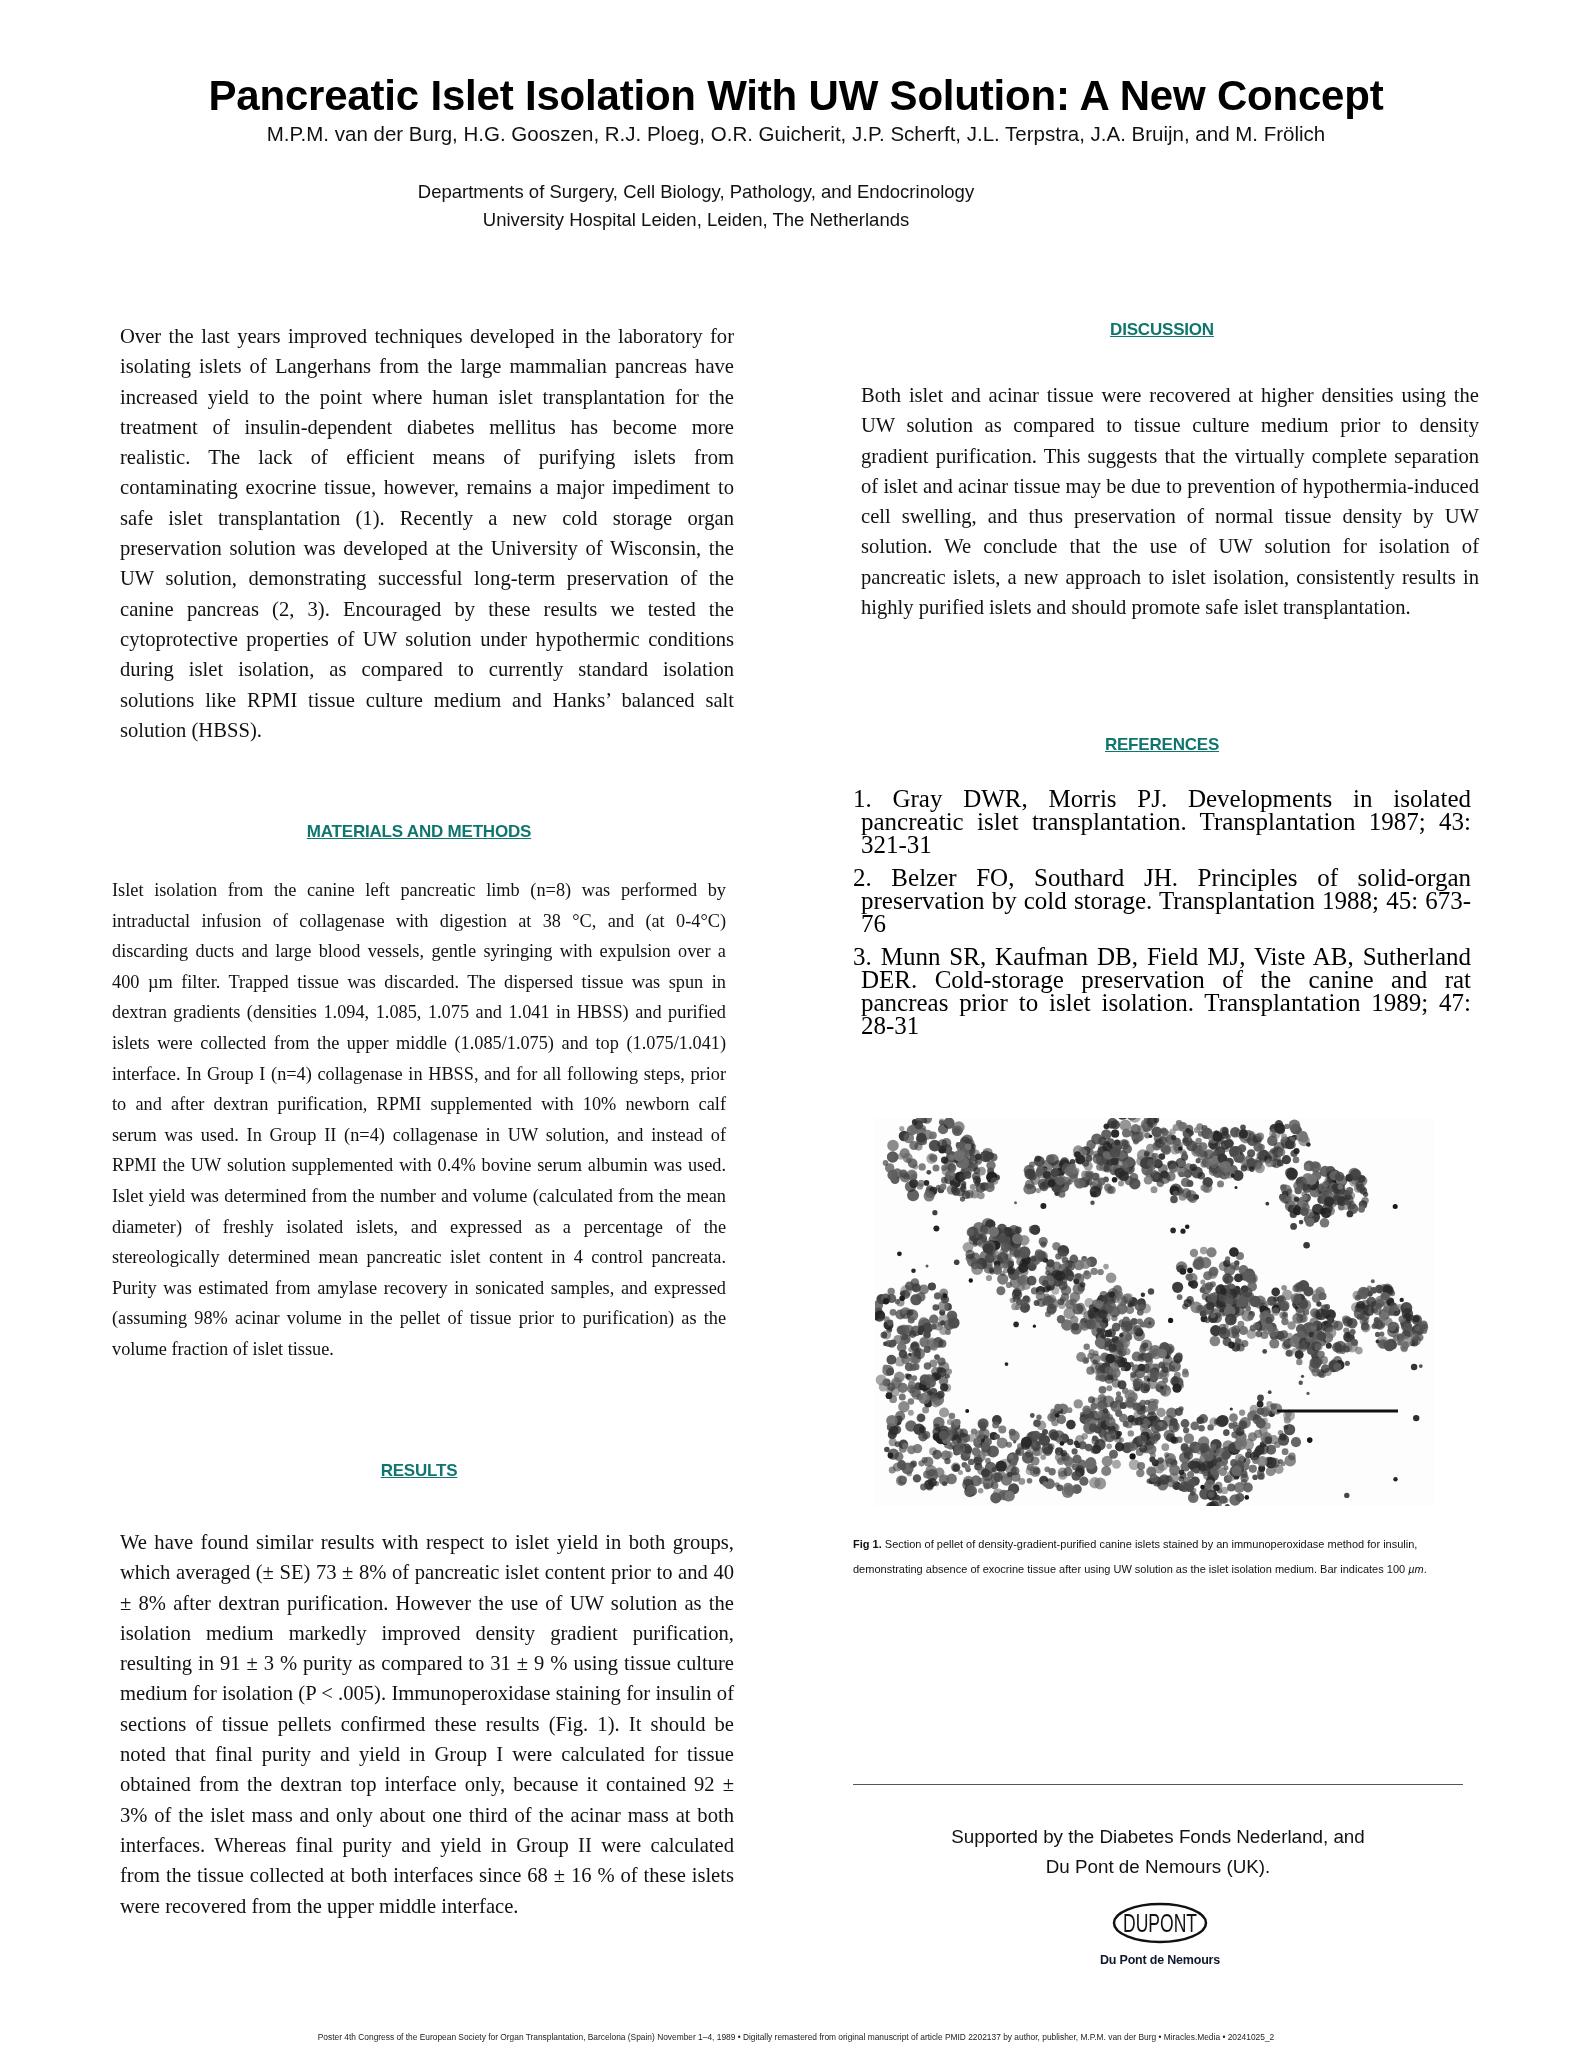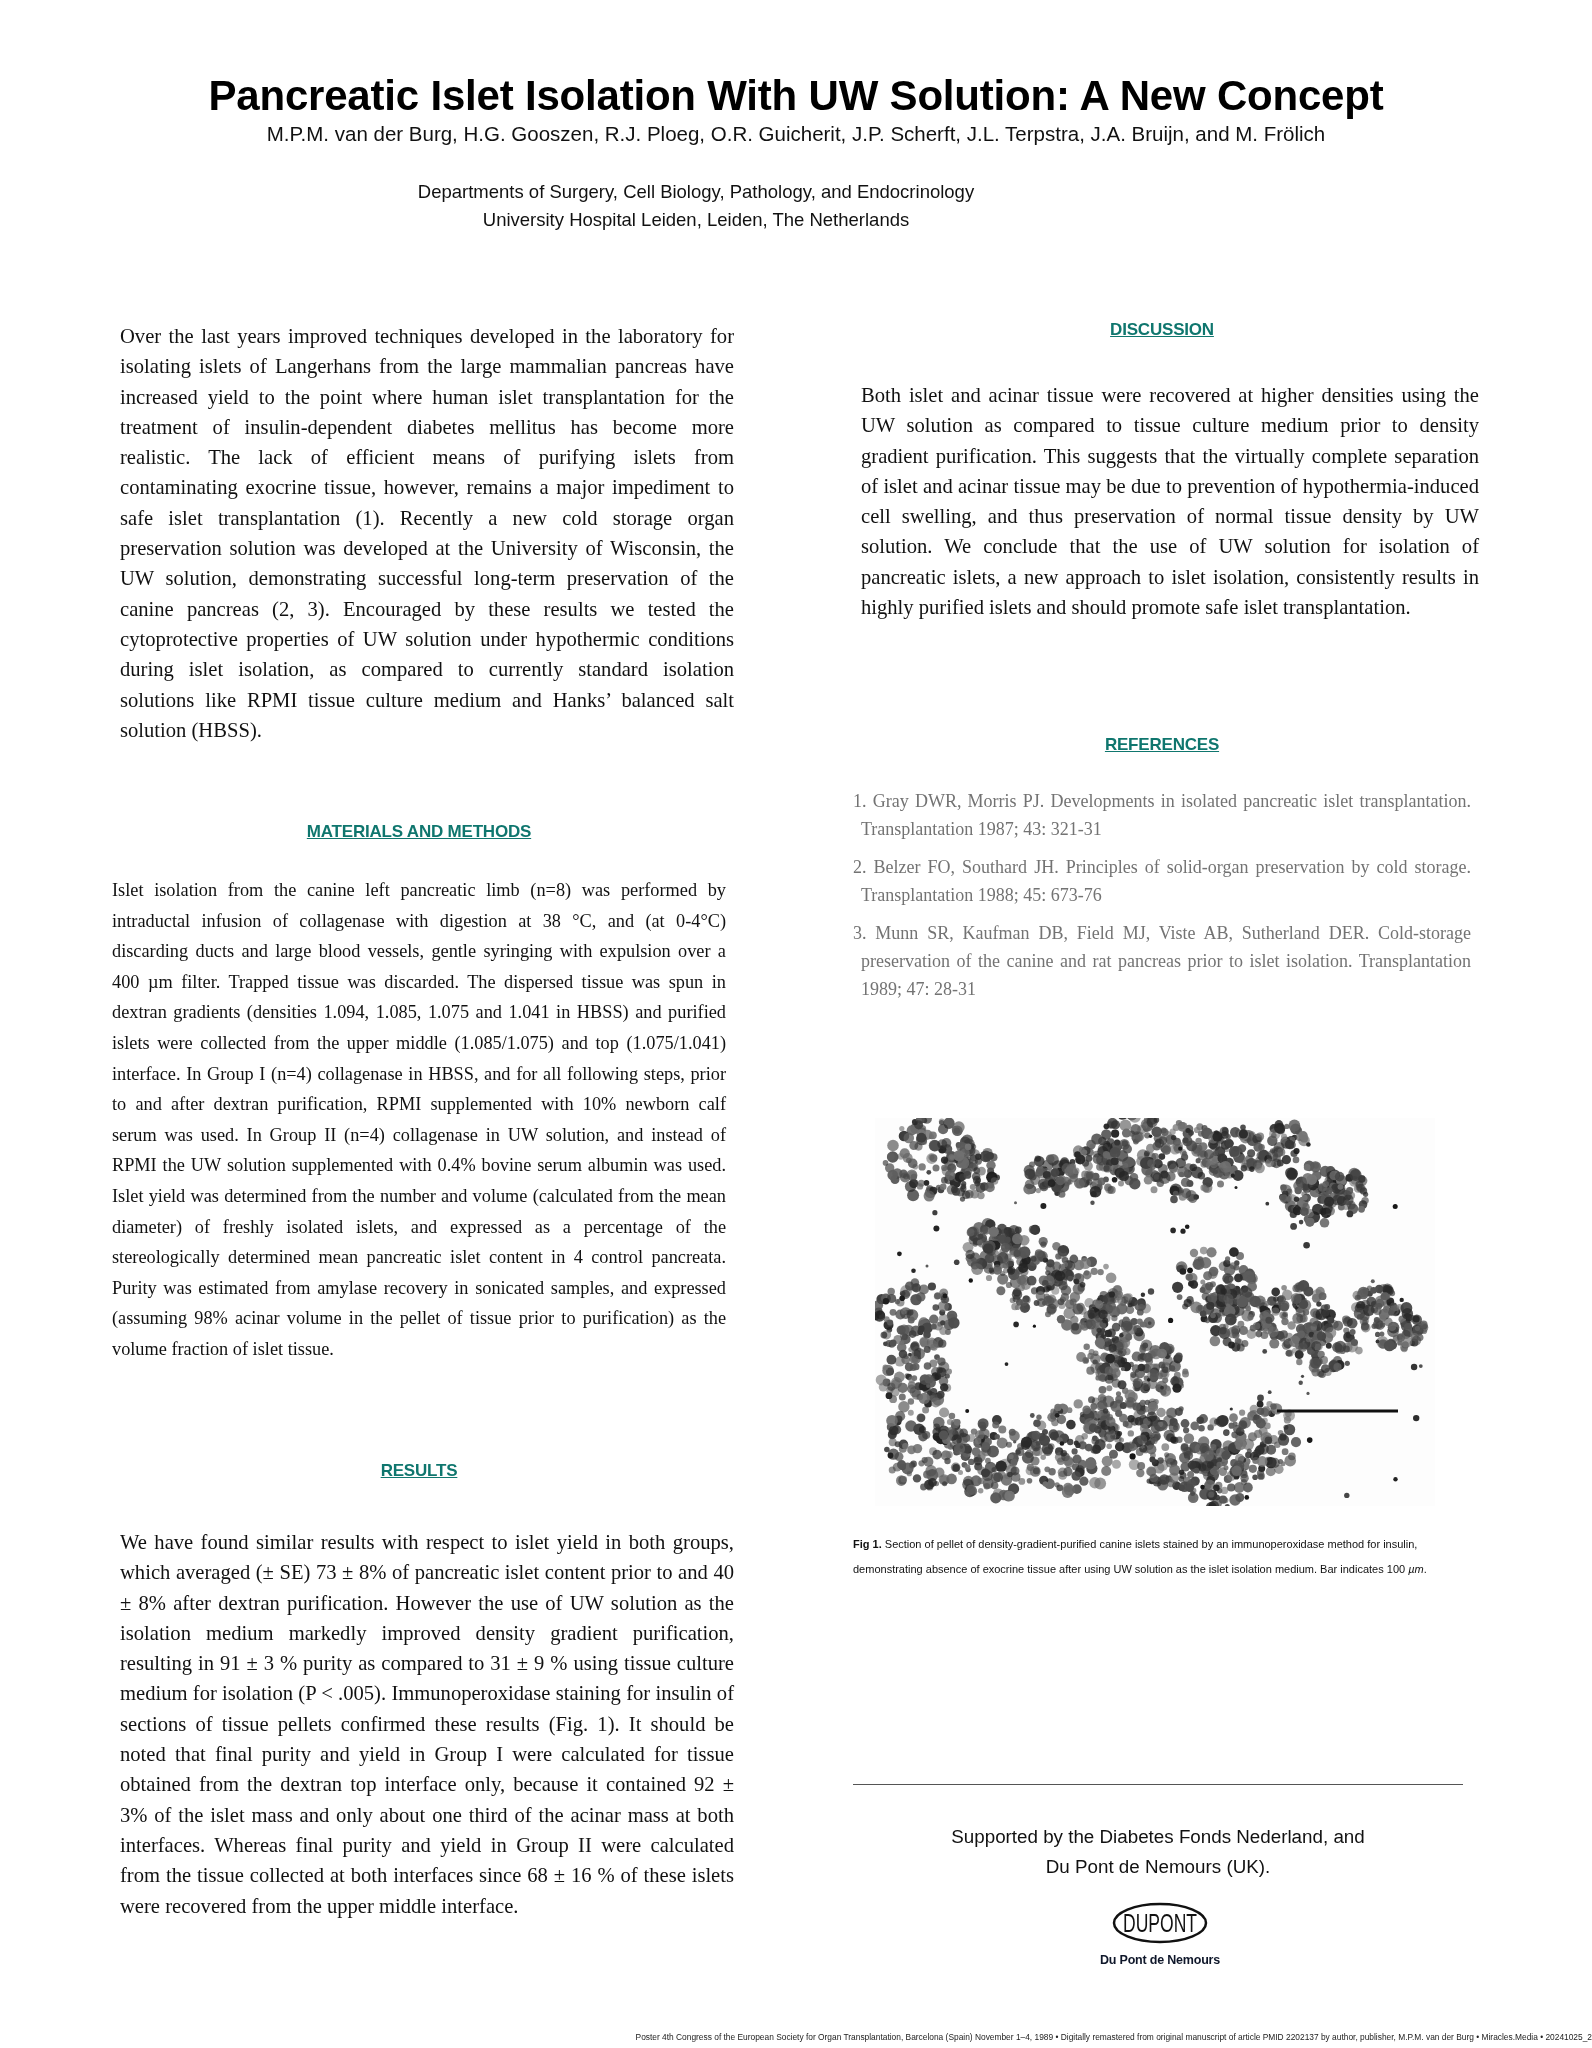--- a/index.html
+++ b/index.html
@@ -24,33 +24,33 @@
   #intro { top: 313px; }
   #mm-heading { top: 814px; margin-top: 8px; }
   #mm-body { top: 875px; }
   #res-heading { top: 1461px; }
   #res-body { top: 1519px; }
 
   #disc-heading { top: 320px; }
   #disc-body { top: 372px; }
   #ref-heading { top: 735px; }
   #ref-list { top: 787px; margin: 0; padding: 0; list-style: none; }
-  #ref-list li { font-size: 18px; line-height: 28px; text-align: justify; padding-left: 8px; text-indent: -8px; margin-bottom: 10px; color: #737373; }
+  #ref-list li { font-size: 25px; line-height: 23px; text-align: justify; padding-left: 8px; text-indent: -8px; margin-bottom: 10px; color: #000000; }
 
   #figure { position: absolute; left: 875px; top: 1118px; width: 560px; height: 388px; background: #fdfdfd; overflow: hidden; }
   #figure svg { display: block; }
   #caption { top: 1532px; font-size: 11px; line-height: 24.5px; color: #111; width: 612px; }
   #caption b { font-weight: bold; }
 
   #rule { position: absolute; left: 853px; top: 1784px; width: 610px; height: 0; border-top: 1.5px solid #555; }
   #support { position: absolute; left: 853px; top: 1822px; width: 610px; text-align: center; font-size: 18.8px; line-height: 30px; color: #111; }
   #logo { position: absolute; left: 1112px; top: 1902px; width: 96px; height: 42px; }
   #logo-caption { position: absolute; left: 1060px; top: 1953px; width: 200px; text-align: center; font-size: 12.5px; font-weight: bold; color: #0f172a; letter-spacing: -0.2px; }
 
-  #footer { position: absolute; left: 0; top: 2032px; width: 1592px; text-align: right; font-size: 8.4px; color: #222; }
+  #footer { position: absolute; left: 0; top: 2032px; width: 1592px; text-align: center; font-size: 8.4px; color: #222; }
 </style>
 </head>
 <body>
 
 <h1 id="title" class="sans">Pancreatic Islet Isolation With UW Solution: A New Concept</h1>
 <div id="authors" class="sans">M.P.M. van der Burg, H.G. Gooszen, R.J. Ploeg, O.R. Guicherit, J.P. Scherft, J.L. Terpstra, J.A. Bruijn, and M. Frölich</div>
 <div id="affil" class="sans">
   <div>Departments of Surgery, Cell Biology, Pathology, and Endocrinology</div>
   <div>University Hospital Leiden, Leiden, The Netherlands</div>
 </div>

